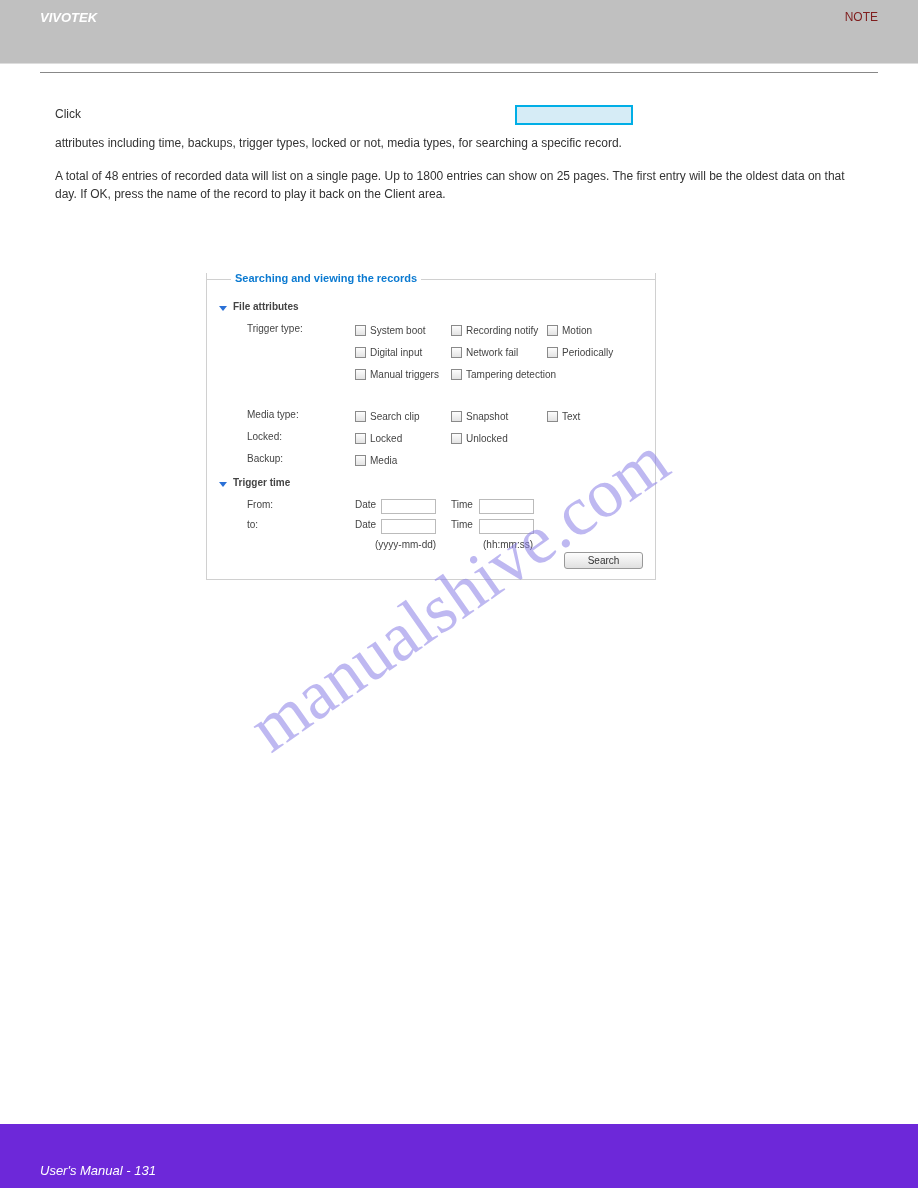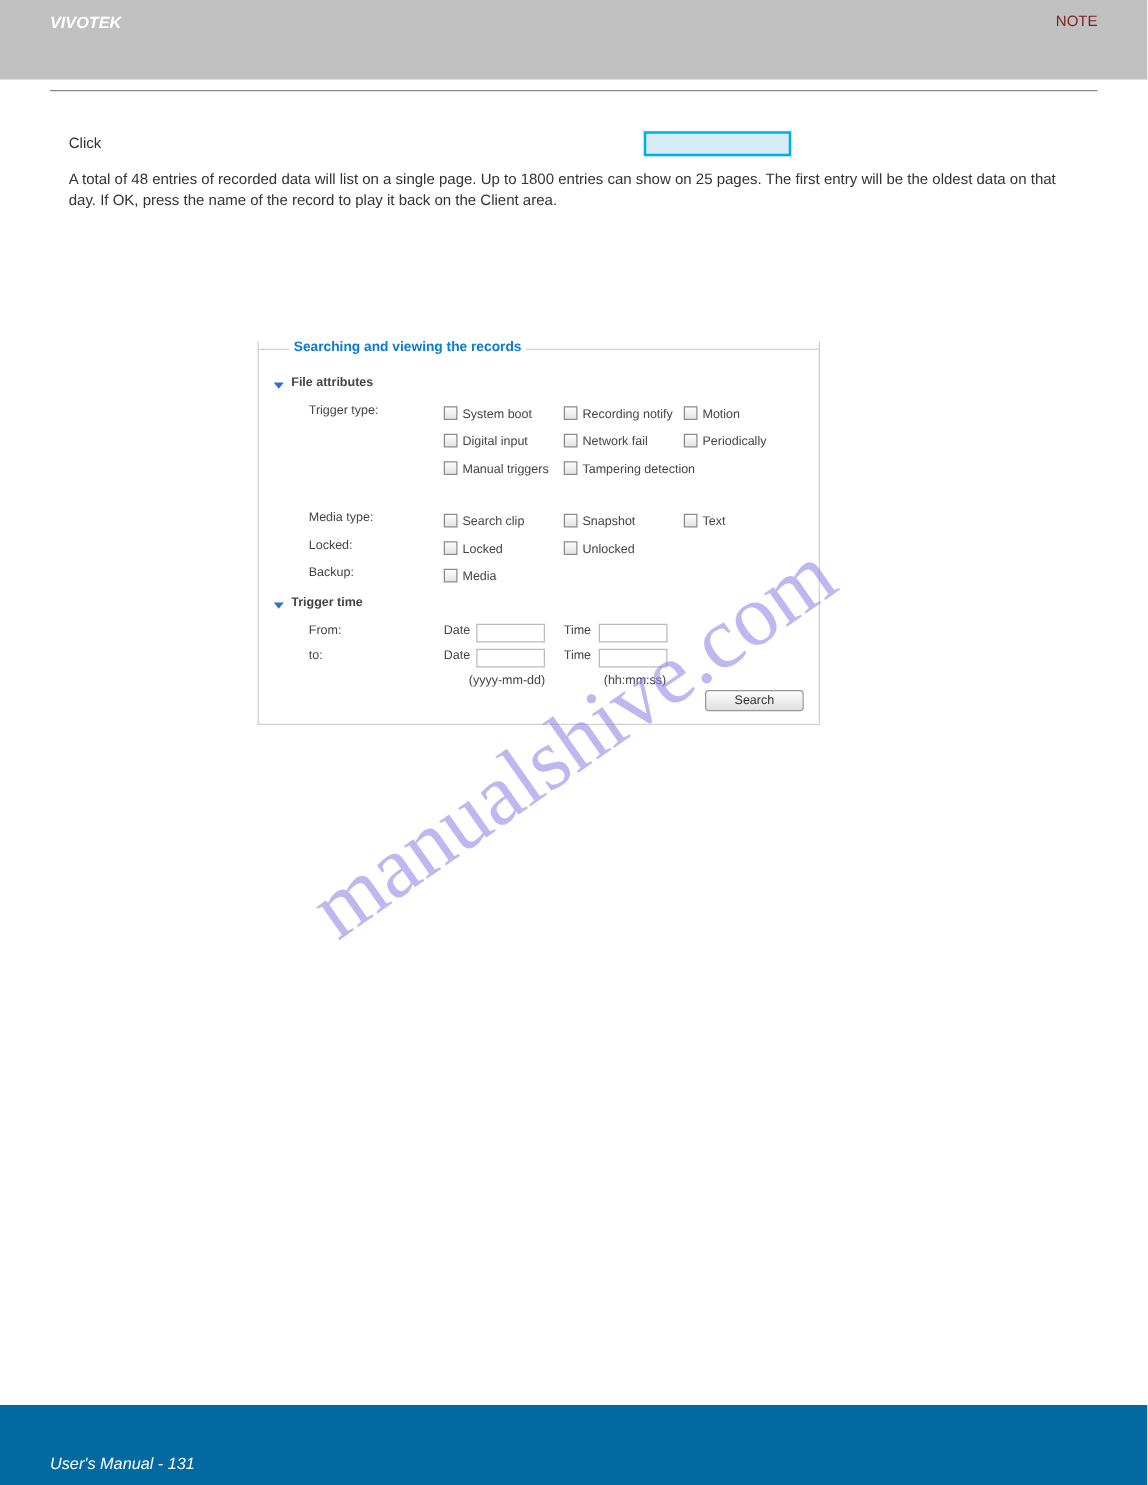--- a/index.html
+++ b/index.html
@@ -149,41 +149,42 @@
     opacity: 0.55;
     font-family: Georgia, serif;
     pointer-events: none;
     white-space: nowrap;
   }
 
   .footer {
     position: absolute;
     bottom: 0; left: 0; right: 0;
     height: 64px;
-    background: #0369a1;
+    background: #6d28d9;
     padding: 8px 40px;
   }
   .footer-left { color: #fff; font-size: 13px; font-style: italic; position: absolute; left: 40px; bottom: 10px; }
   .footer-right { color: #fff; font-size: 12px; position: absolute; right: 40px; bottom: 10px; }
 </style>
 </head>
 <body>
 
 <div class="top-bar">
   <span class="top-left">VIVOTEK</span>
   <span class="top-right">NOTE</span>
 </div>
 <div class="divider"></div>
 
 <div class="advanced-row">
   <span class="adv-label">Click</span>
   <span class="adv-btn"></span>
 </div>
 
 <div class="body-text">
+  <p>attributes including time, backups, trigger types, locked or not, media types, for searching a specific record.</p>
   <p>A total of 48 entries of recorded data will list on a single page. Up to 1800 entries can show on 25 pages. The first entry will be the oldest data on that day. If OK, press the name of the record to play it back on the Client area.</p>
 </div>
 
 <div class="panel-wrap">
   <div class="panel-legend-line"></div>
   <div class="panel-legend">Searching and viewing the records</div>
 
   <div class="row" style="top:28px;">
     <span class="col0"><span class="disclosure"></span></span>
     <span class="section-header" style="position:absolute;left:26px;">File attributes</span>

